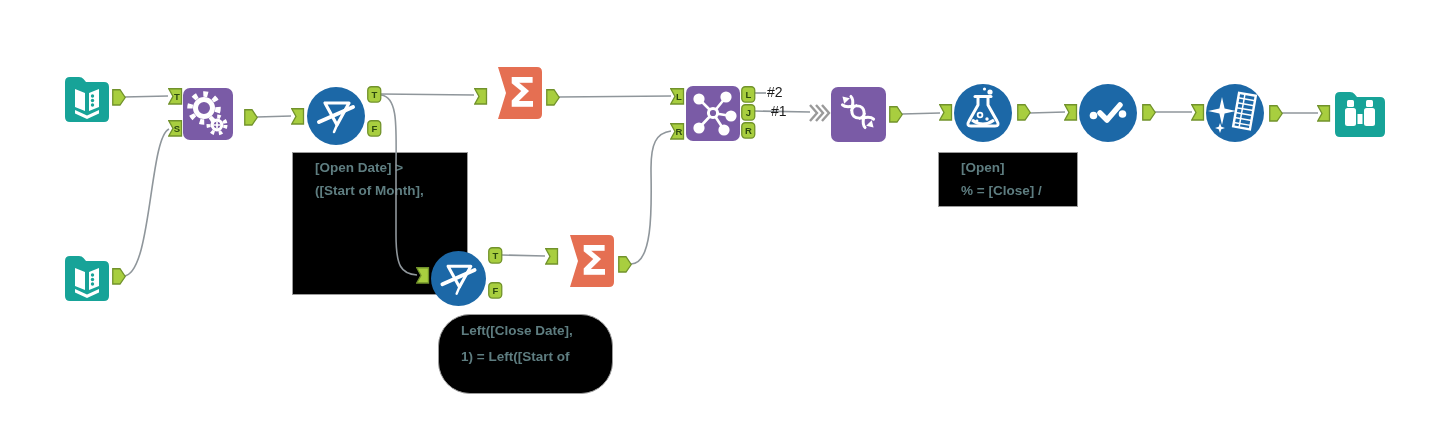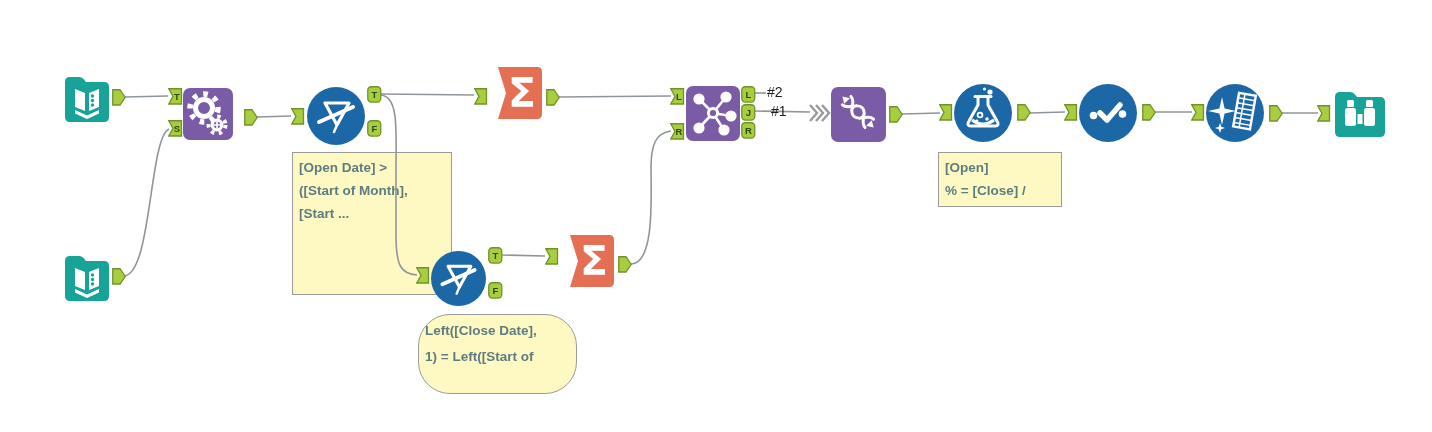--- a/index.html
+++ b/index.html
@@ -5,40 +5,39 @@
   html,body{margin:0;padding:0;background:#fff;}
   #canvas{position:relative;width:1432px;height:432px;background:#ffffff;overflow:hidden;
           font-family:"Liberation Sans",sans-serif;}
   .tool{position:absolute;}
   .tool svg{display:block;}
   .anchor{position:absolute;}
   .anchor svg{display:block;}
   .anchor text{font-family:"Liberation Sans",sans-serif;font-size:9.5px;font-weight:bold;fill:#2c4a0f;}
   #wires{position:absolute;left:0;top:0;z-index:2;}
   #wires path{fill:none;stroke:#8f969b;stroke-width:1.6px;}
-  .annot{position:absolute;background:#fef9c3;border:1px solid #9b9b9b;z-index:1;
-         color:#5e7d80;font-weight:bold;font-size:13.5px;padding:3px 6px 2px 6px;white-space:nowrap;}
+  .annot{position:absolute;background:#000000;border:1px solid #9b9b9b;z-index:1;
+         color:#5e7d80;font-weight:bold;font-size:13.5px;padding:3px 6px 2px 22px;white-space:nowrap;}
   .annot div{line-height:23.2px;}
   .annot2 div{line-height:25.5px;}
   .wire-label{position:absolute;z-index:3;color:#1c1c1c;font-size:14px;}
   .z3{z-index:3;}
   .z4{z-index:4;}
   .sigma{font-family:"DejaVu Sans",sans-serif;font-weight:bold;fill:#ffffff;font-size:41px;}
 </style>
 </head>
 <body>
 
 <div id="canvas">
 
   <div class="annot" style="left:292px;top:152px;width:146px;height:136px;">
     <div>[Open Date] &gt;</div>
     <div>([Start of Month],</div>
-    <div>[Start ...</div>
-  </div>
-  <div class="annot annot2" style="left:418px;top:314px;width:145px;height:73px;border-radius:32px;">
+  </div>
+  <div class="annot annot2" style="left:438px;top:314px;width:145px;height:73px;border-radius:32px;">
     <div>Left([Close Date],</div>
     <div>1) = Left([Start of</div>
   </div>
   <div class="annot" style="left:938px;top:152px;width:110px;height:48px;">
     <div>[Open]</div>
     <div>% = [Close] /</div>
   </div>
 
   <svg id="wires" width="1432" height="432">
     <path d="M 124,97 L 168,96"></path>

